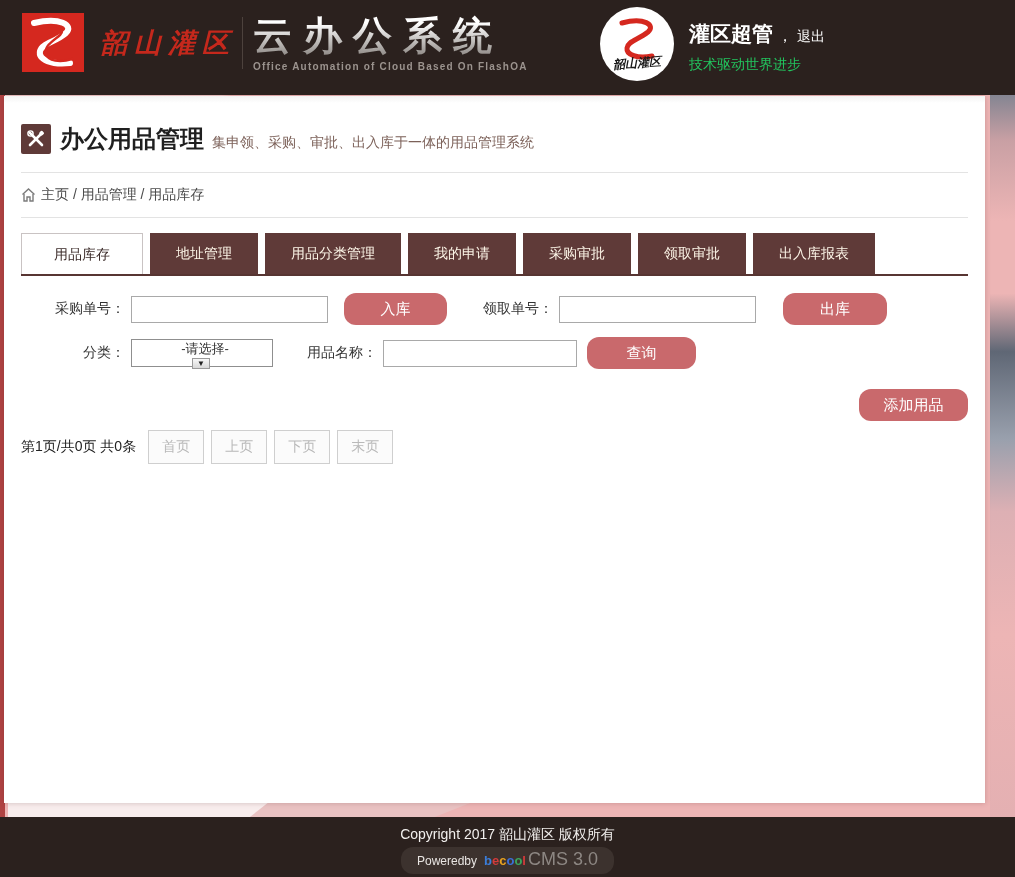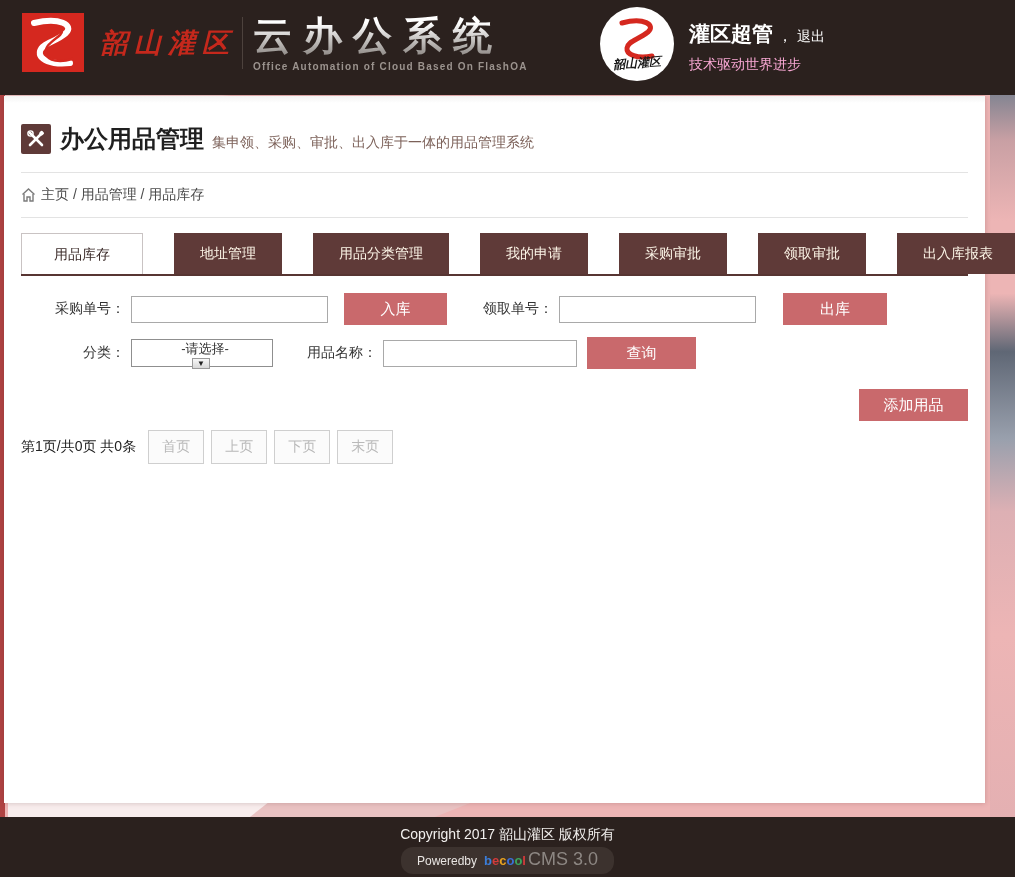--- a/index.html
+++ b/index.html
@@ -33,50 +33,50 @@
   .user-wrap { position:absolute; left:600px; top:7px; display:flex; }
   .avatar { width:74px; height:74px; border-radius:50%; background:#fff; position:relative; overflow:hidden; flex:0 0 auto; }
   .avatar-cap { position:absolute; left:0; right:0; bottom:9px; text-align:center;
                 font-family:"DejaVu Serif","Liberation Serif",serif; font-style:italic;
                 font-weight:bold; font-size:12px; color:#1a1a1a; transform:rotate(-4deg); }
   .user-text { margin-left:15px; padding-top:13px; }
   .user-line { color:#fff; white-space:nowrap; }
   .user-name { font-size:21px; font-weight:bold; color:#fff; }
   .user-comma { font-size:15px; color:#fff; }
   .logout-link { font-size:14px; color:#fff; text-decoration:none; cursor:pointer; }
-  .user-slogan { font-size:14px; color:#f9a8d4; margin-top:8px; }
+  .user-slogan { font-size:14px; color:#22c55e; margin-top:8px; }
 
   
   .content { position:absolute; left:4px; top:96px; width:981px; height:707px; background:#fff;
              box-shadow:0 0 5px rgba(90,40,40,.25); z-index:2; padding:0 17px;
              background:linear-gradient(180deg,#f3f3f3 0,#ffffff 7px); }
 
   .page-head { display:flex; align-items:center; padding:27px 0 17px; }
   .tool-badge { width:30px; height:30px; background:#5f3a38; border-radius:2px;
                 display:flex; align-items:center; justify-content:center; flex:0 0 auto; }
   .page-title { font-size:24px; font-weight:bold; color:#1f1f1f; margin-left:9px; }
   .page-subtitle { font-size:14px; color:#7c6159; margin-left:8px; padding-top:8px; }
   .h-rule { border-top:1px solid #e3e3e3; }
   .breadcrumb { display:flex; align-items:center; padding:13px 0; font-size:14px; color:#4a4a4a; }
   .breadcrumb svg { margin-right:5px; }
 
   
-  .tabs { display:flex; margin-top:15px; border-bottom:2px solid #573532; align-items:flex-end;gap:24px; }
+  .tabs { display:flex; margin-top:15px; border-bottom:2px solid #573532; align-items:flex-end; }
   .tab { height:41px; line-height:41px; text-align:center; font-size:14px; cursor:pointer;
          margin-right:7px; padding:0 26px; white-space:nowrap; }
   .tab.inactive { background:#5f3a38; color:#fdf6e8; }
   .tab.active { background:#fff; color:#3a2a28; border:1px solid #c9c3c3; border-bottom:none; padding:0 32px; }
 
   
   .filter-area { padding-top:17px; font-size:14px; color:#333; }
   .f-row { display:flex; align-items:center; height:32px; }
   .f-row + .f-row { margin-top:12px; }
   .f-label { width:110px; text-align:right; padding-right:6px; white-space:nowrap; }
   .text-input { width:197px; height:27px; border:1px solid #a9a9a9; background:#fff; padding:0 5px; font-size:13px; }
-  .btn { border:none; border-radius:0; background:#c9696c; color:#fff; font-size:15px;
+  .btn { border:none; border-radius:12px; background:#c9696c; color:#fff; font-size:15px;
          height:32px; cursor:pointer; font-family:inherit; }
   .btn-in { width:103px; margin-left:16px; }
   .btn-out { width:104px; margin-left:27px; }
   .btn-query { width:109px; margin-left:10px; }
   .lbl2 { margin-left:32px; width:80px; text-align:right; padding-right:6px; white-space:nowrap; }
   .fake-select { width:142px; height:28px; border:1px solid #8f8f8f; display:flex; align-items:center;
                  background:#fff; cursor:pointer; position:relative;flex-direction:column; }
   .fake-select .sel-text { flex:1; padding-left:6px; font-size:13px; color:#333; }
   .sel-btn { width:18px; height:22px; margin-right:2px; border:1px solid #9a9a9a;
              background:linear-gradient(180deg,#f8f8f8,#d8d8d8); display:flex; align-items:center; justify-content:center; }

